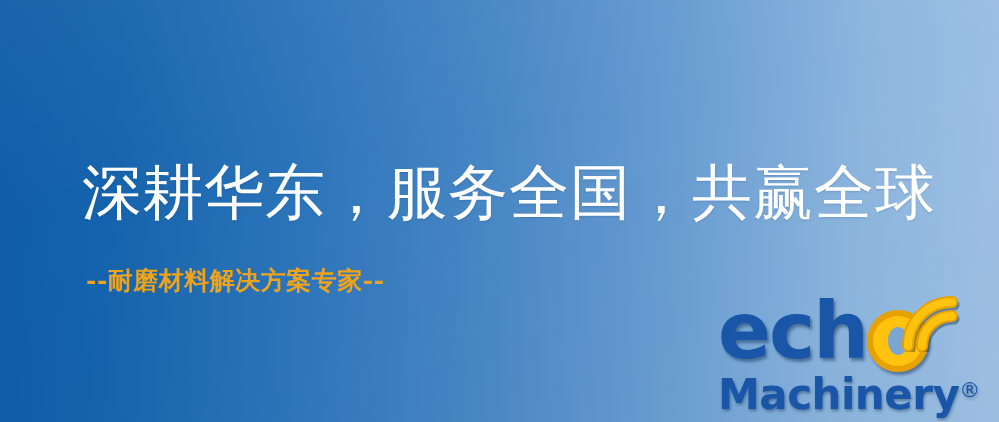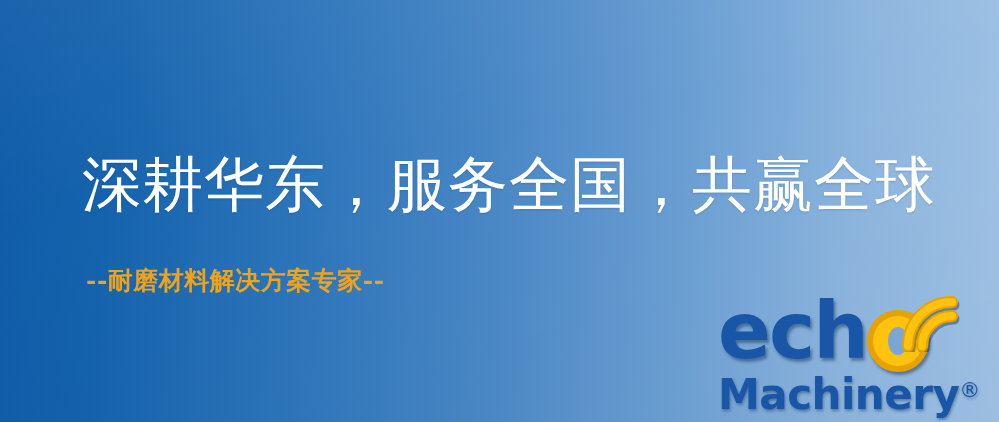--- a/index.html
+++ b/index.html
@@ -32,21 +32,21 @@
         rgba(255,255,255,0.05) 0%,
         rgba(255,255,255,0.00) 38%,
         rgba(0,0,0,0.02) 100%);
     pointer-events: none;
   }
 
   
   #headline {
     position: absolute;
     left: 82px;
-    top: 148px;
+    top: 156px;
     font-family: "DejaVu Serif", "Liberation Serif", serif;
     font-size: 60px;
     line-height: 72px;
     font-weight: 400;
     color: #ffffff;
     letter-spacing: 1px;
     white-space: nowrap;
     text-shadow: 0 1px 2px rgba(8,45,90,0.18);
   }
 

